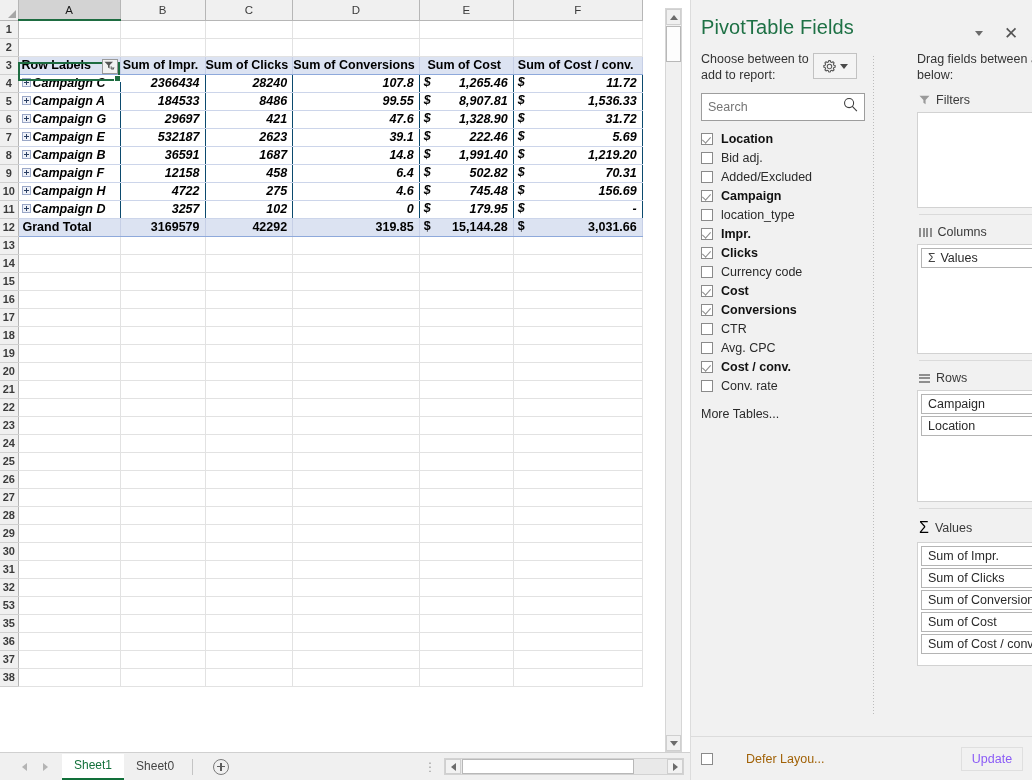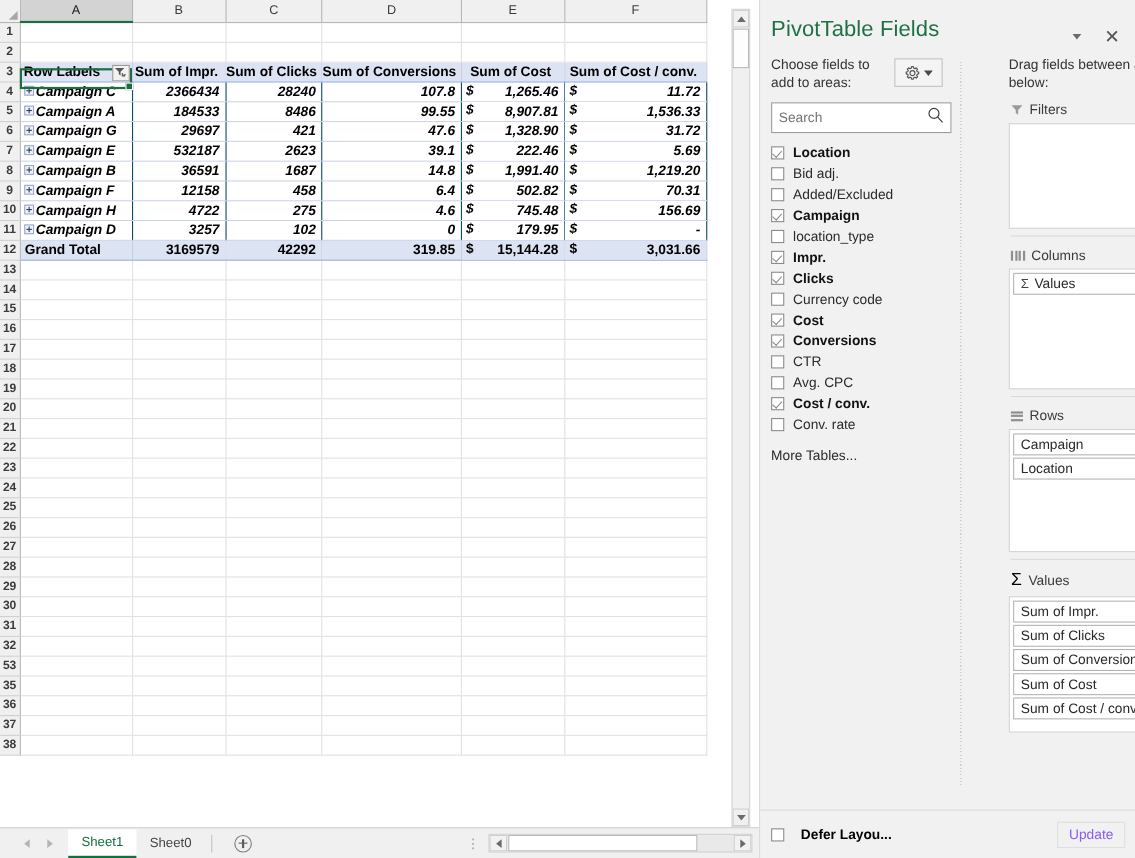--- a/index.html
+++ b/index.html
@@ -295,21 +295,21 @@
   .ic-rows { display: flex; flex-direction: column; gap: 1.5px; }
   .ic-rows i { display: block; width: 11px; height: 2px; background: #8f8f8f; }
 
   #panel-footer {
     position: absolute; left: 0; bottom: 0;
     width: 342px; height: 44px;
     border-top: 1px solid #dcdcdc;
     display: flex; align-items: center;
     padding-left: 10px;
   }
-  .defer { display: flex; align-items: center; gap: 7px; font-size: 12.5px; color: #000000; font-weight: bold; }
+  .defer { display: flex; align-items: center; gap: 25px; font-size: 12.5px; color: #a16207; }
   .update-btn {
     margin-left: auto; margin-right: 10px;
     width: 62px; height: 24px;
     background: #f1f1f1; border: 1px solid #dfdfdf;
     color: #8b5cf6; font-size: 12.5px;
     display: flex; align-items: center; justify-content: center;
   }
   .dotted-top {
     position: absolute; left: 182px; top: 56px; width: 1px; height: 660px;
     background-image: repeating-linear-gradient(to bottom, #bcbcbc 0 1px, transparent 1px 3px);
@@ -729,21 +729,21 @@
       <div class="tri down"></div>
     </div>
     <div class="panel-btn" id="btn-close">✕</div>
 
     <div class="dotted-top"></div>
 
     <div id="panel-cols">
 
       <div id="left-col">
         <div class="choose-row">
-          <div class="choose-label">Choose fields to add to areas:</div>
+          <div class="choose-label">Choose between to add to report:</div>
           <div class="gear-btn">
             <svg width="15" height="15" viewBox="0 0 24 24">
               <path fill="none" stroke="#555" stroke-width="1.7" d="M12 8.4a3.6 3.6 0 1 0 0 7.2 3.6 3.6 0 0 0 0-7.2z"></path>
               <path fill="none" stroke="#555" stroke-width="1.7" stroke-linejoin="round" d="M13.3 2.6h-2.6l-.5 2.1-1.9.8-1.8-1.2-1.9 1.9 1.2 1.8-.8 1.9-2.1.5v2.6l2.1.5.8 1.9-1.2 1.8 1.9 1.9 1.8-1.2 1.9.8.5 2.1h2.6l.5-2.1 1.9-.8 1.8 1.2 1.9-1.9-1.2-1.8.8-1.9 2.1-.5v-2.6l-2.1-.5-.8-1.9 1.2-1.8-1.9-1.9-1.8 1.2-1.9-.8z"></path>
             </svg>
             <div class="tri down" style="border-top-color:#4a4a4a"></div>
           </div>
         </div>
 
         <div class="searchbox">

